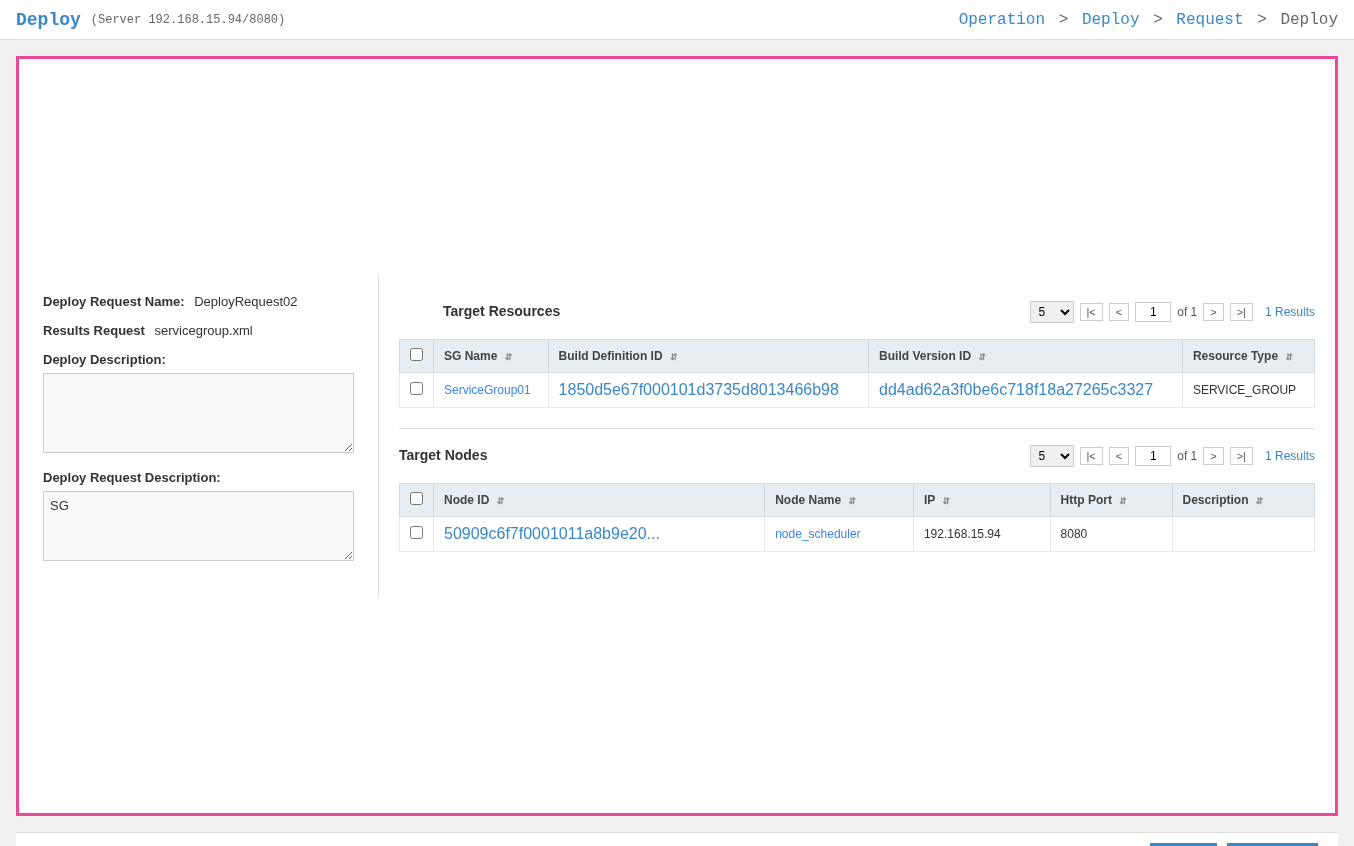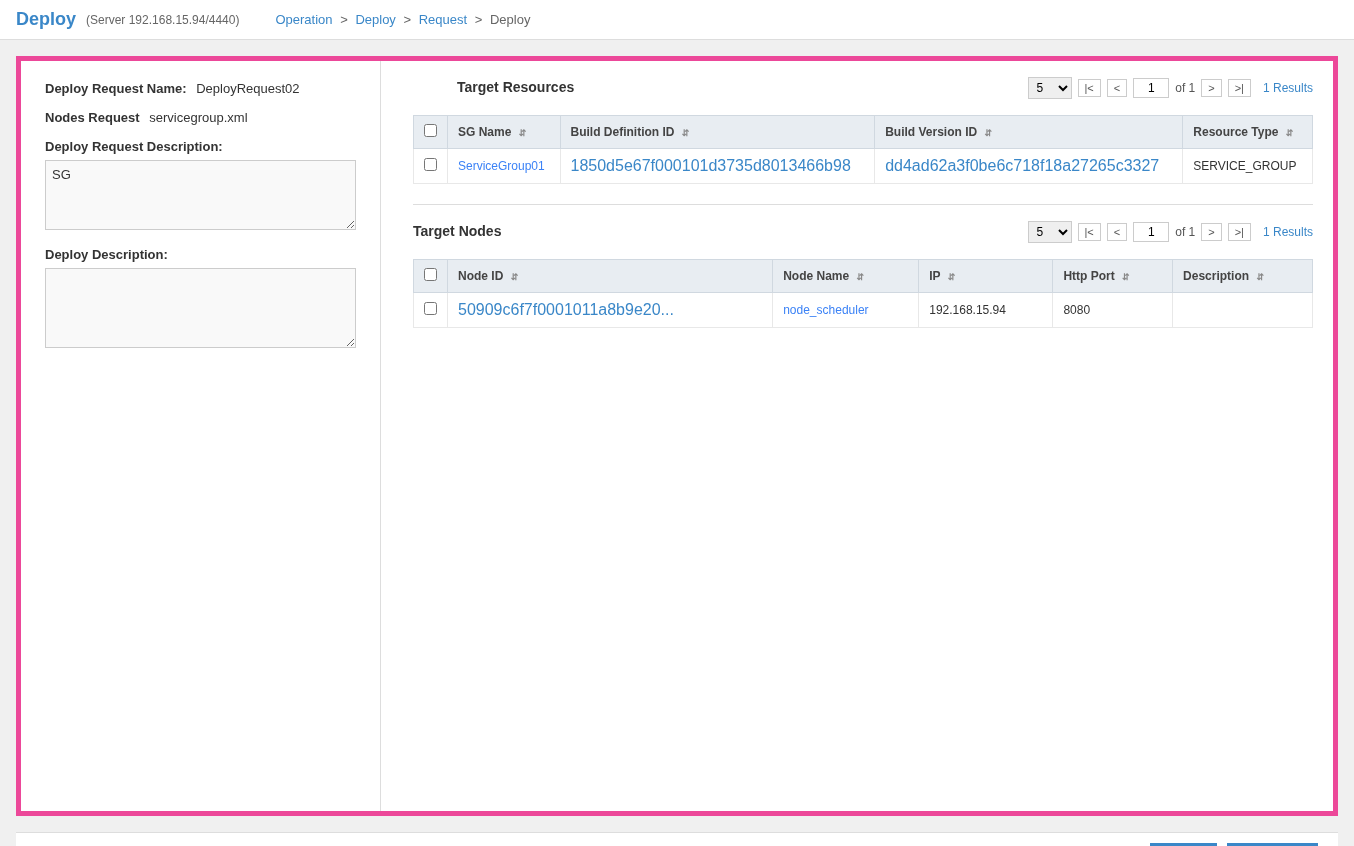--- a/index.html
+++ b/index.html
@@ -1,32 +1,33 @@
 <!DOCTYPE html>
 <html><head>
   <meta charset="utf-8">
   <style>
     * { box-sizing: border-box; margin: 0; padding: 0; }
     body { font-family: Arial, sans-serif; font-size: 13px; background: #f0f0f0; color: #333; }
 
     .top-bar {
-      display: flex; align-items: center; 
+      display: flex; align-items: center; justify-content: space-between;
       background: #fff; padding: 8px 16px; border-bottom: 1px solid #ddd;
       height: 40px;
+      font-family: Liberation Mono, monospace;
     }
     .top-bar-left { display: flex; align-items: center; gap: 10px; }
     .top-bar-title { font-size: 18px; color: #3a87c8; font-weight: bold; }
     .top-bar-server { font-size: 12px; color: #666; }
-    .breadcrumb { font-size: 13px; color: #666; margin-left: 36px; }
+    .breadcrumb { font-size: 16px; color: #666; margin-left: 36px; }
     .breadcrumb span.link { color: #3a87c8; cursor: pointer; }
     .breadcrumb span.sep { margin: 0 4px; }
 
     .main-content {
-      display: flex; gap: 12px; margin: 16px; background: #fff;
-      border: 5px solid #ec4899; min-height: 760px;
+      display: flex; gap: 0; margin: 16px; background: #fff;
+      border: 3px solid #ec4899; min-height: 760px; align-items: center;
     }
 
     .left-panel {
       width: 360px; min-width: 360px; padding: 20px 24px;
       border-right: 1px solid #ddd;
     }
     .left-panel .field-row { margin-bottom: 14px; }
     .left-panel .field-label { font-weight: bold; color: #333; font-size: 13px; margin-bottom: 4px; display: inline; }
     .left-panel .field-value { color: #333; font-size: 13px; display: inline; margin-left: 6px; }
     .left-panel .field-label-block { font-weight: bold; color: #333; font-size: 13px; margin-bottom: 6px; }
@@ -93,51 +94,51 @@
     }
 
     .section-divider { border: none; border-top: 1px solid #ddd; margin: 16px 0; }
   </style>
 </head>
 <body>
 
 <div class="top-bar">
   <div class="top-bar-left">
     <span class="top-bar-title">Deploy</span>
-    <span class="top-bar-server">(Server 192.168.15.94/4440)</span>
+    <span class="top-bar-server">(Server 192.168.15.94/8080)</span>
   </div>
   <div class="breadcrumb">
     <span class="link">Operation</span>
     <span class="sep">&gt;</span>
     <span class="link">Deploy</span>
     <span class="sep">&gt;</span>
     <span class="link">Request</span>
     <span class="sep">&gt;</span>
     <span>Deploy</span>
   </div>
 </div>
 
 <div class="main-content">
 
   <div class="left-panel">
     <div class="field-row">
       <span class="field-label">Deploy Request Name:</span>
       <span class="field-value">DeployRequest02</span>
     </div>
     <div class="field-row">
-      <span class="field-label">Nodes Request</span>
+      <span class="field-label">Results Request</span>
       <span class="field-value">servicegroup.xml</span>
+    </div>
+    <div class="field-row">
+      <div class="field-label-block">Deploy Description:</div>
+      <textarea class="deploy-textarea" style=""></textarea>
     </div>
     <div class="field-row">
       <div class="field-label-block">Deploy Request Description:</div>
       <textarea class="desc-textarea" style="">SG</textarea>
-    </div>
-    <div class="field-row">
-      <div class="field-label-block">Deploy Description:</div>
-      <textarea class="deploy-textarea" style=""></textarea>
     </div>
   </div>
 
   <div class="right-panel">
 
     <div class="section">
       <div style="display:flex; align-items:center; justify-content:space-between; margin-bottom:8px;margin-left:44px;">
         <div class="section-title">Target Resources</div>
         <div class="pagination-bar">
           <select class="page-size-select">

